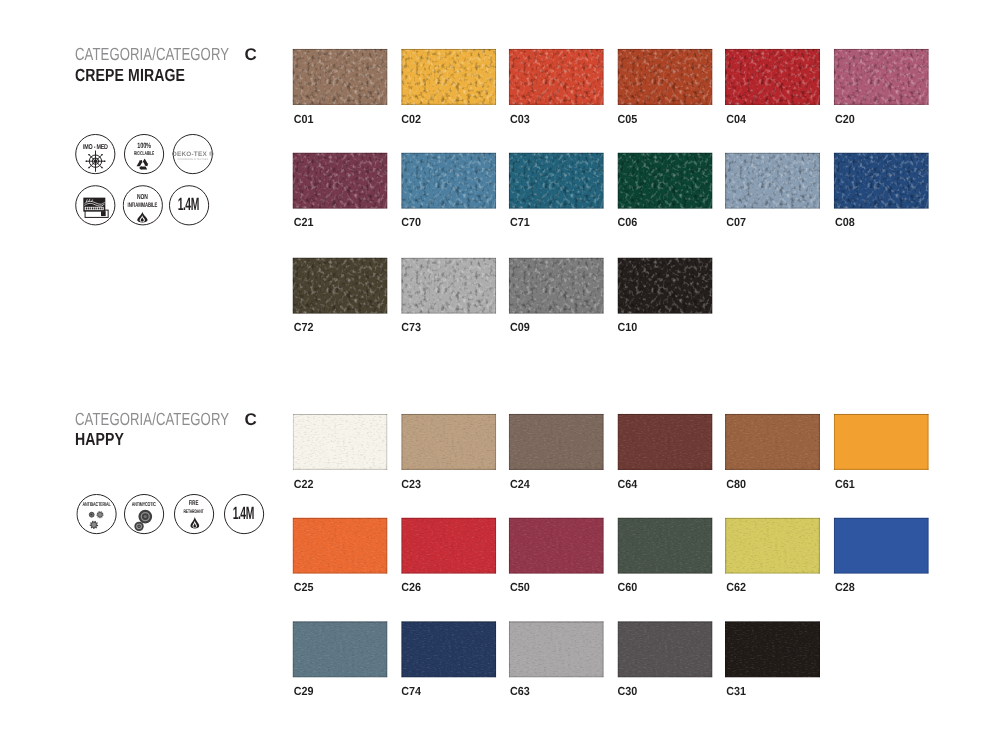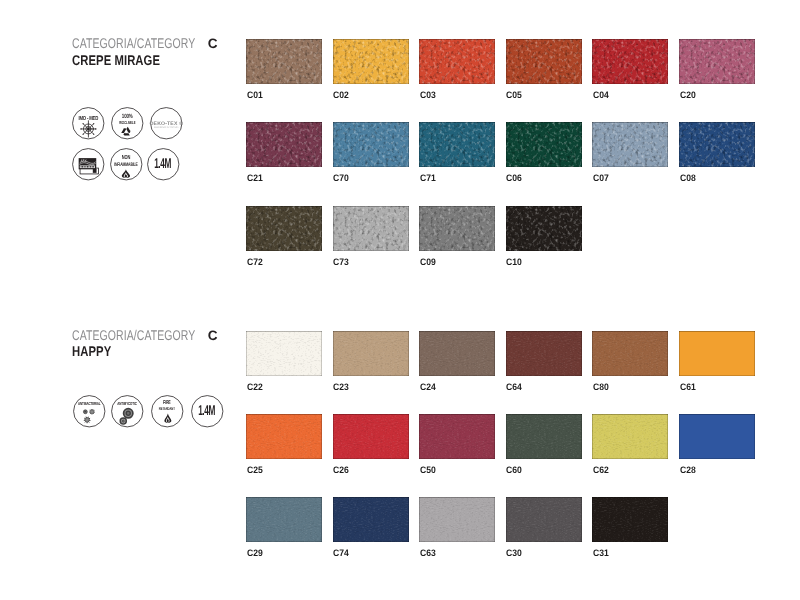--- a/index.html
+++ b/index.html
@@ -1,21 +1,21 @@
 <!DOCTYPE html>
 <html><head>
 <meta charset="utf-8">
 <title>Catalogue</title>
 <style>
 html,body{margin:0;padding:0;}
 body{width:800px;height:600px;background:#ffffff;font-family:"Liberation Sans",sans-serif;overflow:hidden;position:relative;
 -webkit-font-smoothing:antialiased;text-rendering:geometricPrecision;}
 svg text{-webkit-font-smoothing:antialiased;}
 .badge,.cat-letter{transform:translateZ(0);}
-#page{position:absolute;left:12px;top:0;width:720px;height:600px;background:#ffffff;}
+#page{position:absolute;left:0;top:0;width:720px;height:600px;background:#ffffff;}
 .cat-head{position:absolute;white-space:nowrap;}
 .cat-l1{position:absolute;left:0;top:0;white-space:nowrap;line-height:1;transform:scaleX(.745) translateZ(0);transform-origin:0 0;}
 .cat-label{font-size:14.1px;color:#8c8c8e;font-weight:400;letter-spacing:.1px;}
 .cat-letter{position:absolute;left:135.5px;top:0.7px;font-size:13.6px;font-weight:700;color:#231f20;letter-spacing:0;line-height:1;}
 .cat-l2{position:absolute;left:0;top:16.2px;white-space:nowrap;line-height:1;font-size:14.1px;font-weight:700;color:#231f20;letter-spacing:.1px;transform:scaleX(.80) translateZ(0);transform-origin:0 0;}
 .badge{position:absolute;width:32.5px;height:32.5px;}
 .badge svg{display:block;width:32.5px;height:32.5px;overflow:visible;}
 .swatch{position:absolute;width:76px;height:45px;overflow:hidden;}
 .sw-fill{position:absolute;left:0;top:0;width:76px;height:45px;}
 .sw-tex{position:absolute;left:0;top:0;width:76px;height:45px;}

